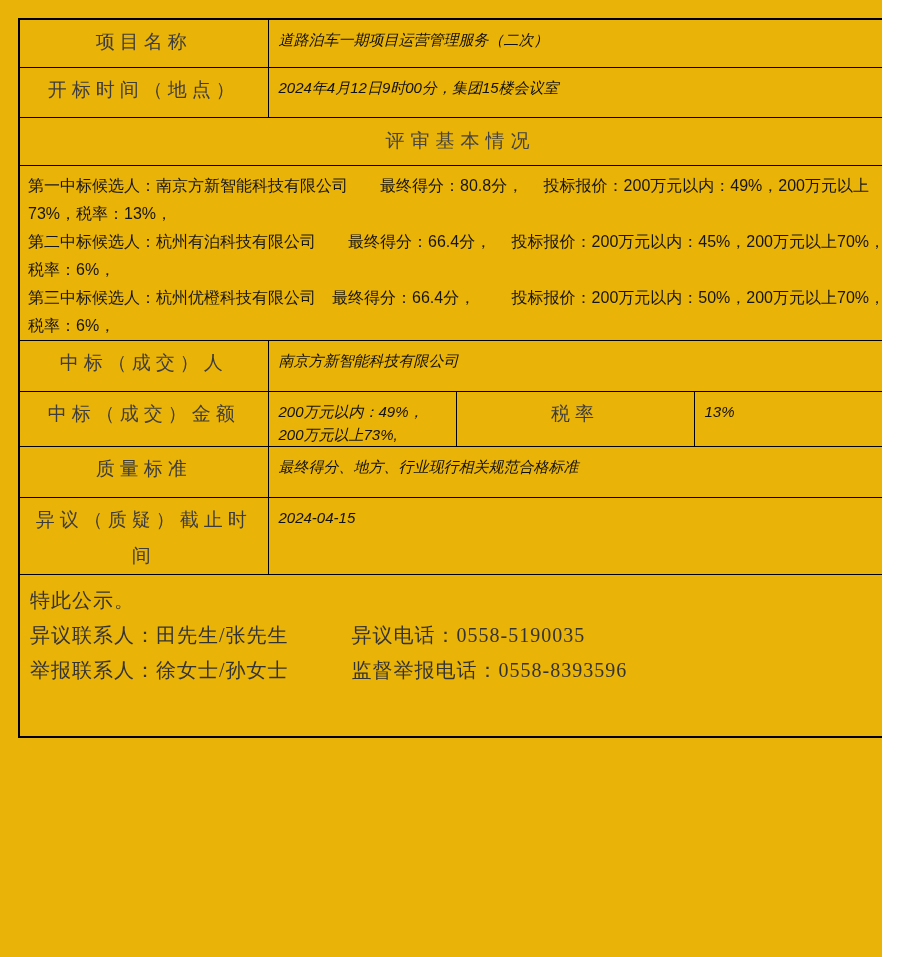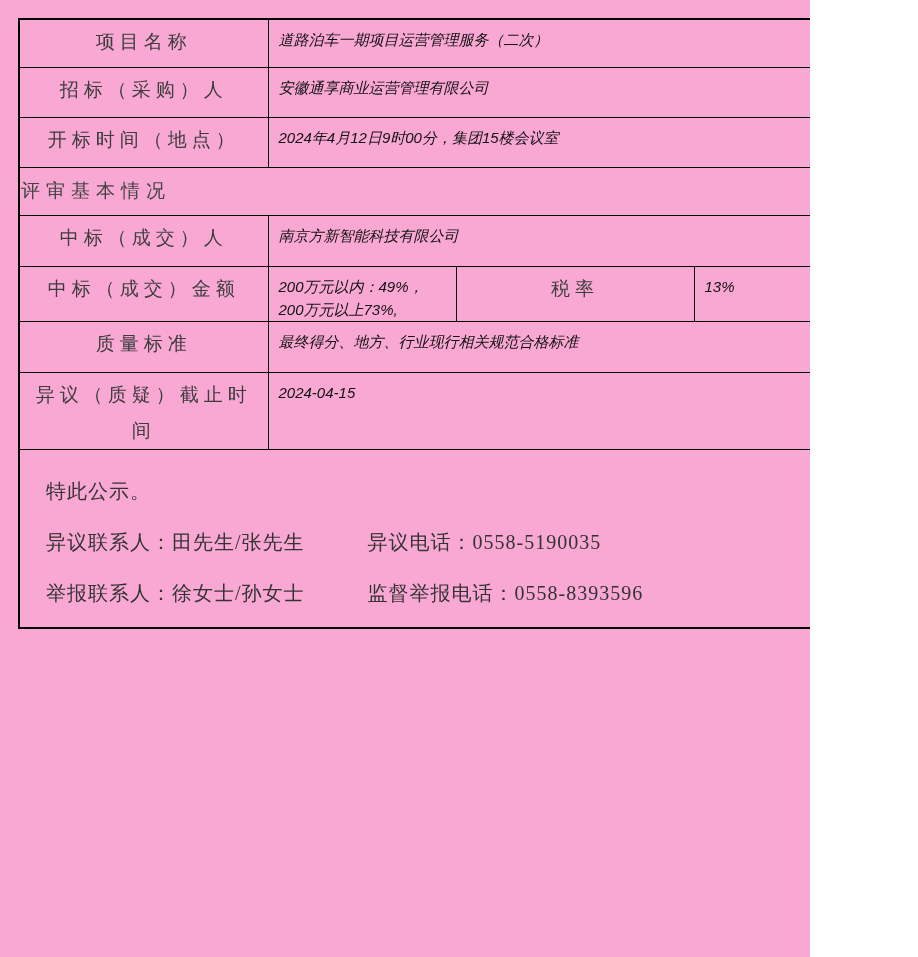--- a/index.html
+++ b/index.html
@@ -2,23 +2,23 @@
 <html><head>
 <meta charset="utf-8">
 <style>
   html, body {
     margin: 0;
     padding: 0;
     background: #ffffff;
   }
   .page {
     position: relative;
-    width: 810px;
+    width: 882px;
     height: 957px;
-    background: #f9a8d4;
+    background: #eab308;
     font-family: "Liberation Sans", "DejaVu Sans", sans-serif;
     overflow: hidden;
   }
   table.notice {
     position: absolute;
     left: 18px;
     top: 18px;
     width: 883px;
     border-collapse: collapse;
     table-layout: fixed;
@@ -46,41 +46,41 @@
     color: #111;
     text-align: left;
     line-height: 24px;
     padding: 8px 10px 0 10px;
     font-style: italic;
   }
   td.review-header {
     font-family: "Liberation Serif", "DejaVu Serif", serif;
     font-size: 19px;
     color: #444;
-    text-align: left;
+    text-align: center;
     letter-spacing: 6px;
     padding-top: 10px;
   }
   td.candidates-cell {
     font-size: 16px;
     font-weight: 500;
     color: #151515;
     line-height: 28px;
     padding: 6px 10px 0 8px;
   }
   td.candidates-cell p { margin: 0; }
   td.footer-cell {
     font-family: "Liberation Serif", "DejaVu Serif", serif;
     font-size: 20px;
     color: #333;
     letter-spacing: 1px;
     line-height: 35px;
     padding: 8px 10px 0 10px;
   }
-  td.footer-cell p { margin: 16px; }
+  td.footer-cell p { margin: 0; }
   td.amount-value { line-height: 23px; }
 
   
   tr.r1  { height: 48px; }
   tr.r2  { height: 47px; }
   tr.r3  { height: 50px; }
   tr.r4  { height: 50px; }
   tr.r5  { height: 48px; }
   tr.r6  { height: 167px; }
   tr.r7  { height: 51px; }
@@ -103,34 +103,37 @@
       <col style="width:208px">
     </colgroup>
 
     <tbody>
         <tr class="r1">
       <td class="label">项目名称</td>
       <td class="value" colspan="3">道路泊车一期项目运营管理服务（二次）</td>
     </tr>
 
 
-    <tr class="r3">
-      <td class="label">招标（采购）人</td>
-      <td class="value" colspan="3">安徽通享商业运营管理有限公司</td>
-    </tr>
 
     <tr class="r4">
       <td class="label">开标时间（地点）</td>
       <td class="value" colspan="3">2024年4月12日9时00分，集团15楼会议室</td>
     </tr>
 
     <tr class="r5">
       <td class="review-header" colspan="4">评审基本情况</td>
     </tr>
 
+    <tr class="r6">
+      <td class="candidates-cell" colspan="4">
+        <p>第一中标候选人：南京方新智能科技有限公司　　最终得分：80.8分，　 投标报价：200万元以内：49%，200万元以上73%，税率：13%，</p>
+        <p>第二中标候选人：杭州有泊科技有限公司　　最终得分：66.4分，　 投标报价：200万元以内：45%，200万元以上70%，税率：6%，</p>
+        <p>第三中标候选人：杭州优橙科技有限公司　最终得分：66.4分，　　 投标报价：200万元以内：50%，200万元以上70%，税率：6%，</p>
+      </td>
+    </tr>
 
     <tr class="r7">
       <td class="label">中标（成交）人</td>
       <td class="value" colspan="3">南京方新智能科技有限公司</td>
     </tr>
 
     <tr class="r8">
       <td class="label">中标（成交）金额</td>
       <td class="value amount-value">200万元以内：49%，200万元以上73%,</td>
       <td class="label">税率</td>

